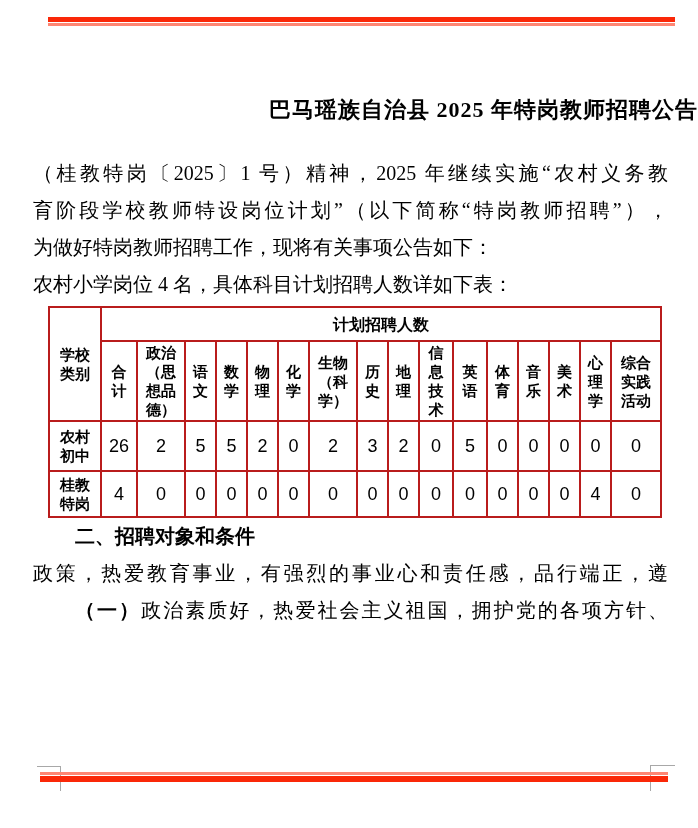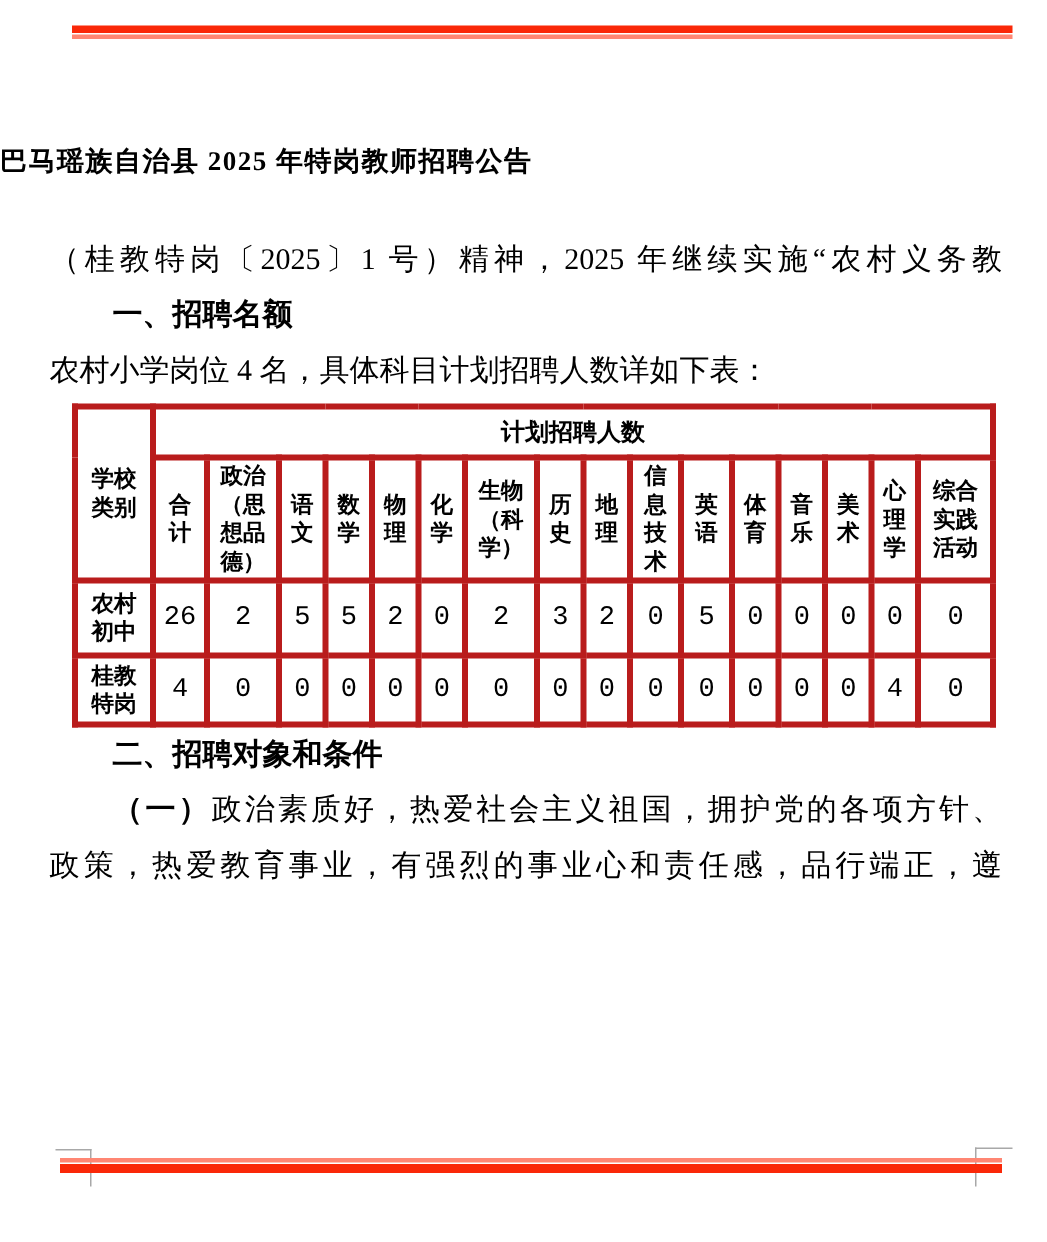--- a/index.html
+++ b/index.html
@@ -21,74 +21,75 @@
   .corner-left {
     position:absolute; left:37px; top:766px; width:23px; height:24px;
     border-top:1px solid #a8a8a8; border-right:1px solid #a8a8a8;
   }
   .corner-right {
     position:absolute; left:650px; top:765px; width:24px; height:25px;
     border-top:1px solid #a8a8a8; border-left:1px solid #a8a8a8;
   }
   
   .doc-title {
-    position:absolute; top:78px; left:0; width:698px; text-align:left;
-    font-size:18px; line-height:34px; font-weight:bold; letter-spacing:1px;
+    position:absolute; top:78px; left:0; width:698px; text-align:right;
+    font-size:22px; line-height:34px; font-weight:bold; letter-spacing:1px;
   }
   
   .content { position:absolute; top:155px; left:33px; width:635px;
     font-size:20px; line-height:37px; }
   .ln { text-align:justify; }
   .ln.j { text-align-last:justify; }
   .ln.ind { text-indent:42px; }
   .heading {
     font-family:"Liberation Sans","DejaVu Sans",sans-serif;
     font-weight:bold; font-size:20px; line-height:37px; text-indent:42px;
   }
   .marker { font-family:"Liberation Sans","DejaVu Sans",sans-serif; font-weight:bold; }
   
   table.plan {
     border-collapse:collapse; table-layout:fixed; width:612px;
     margin:3px 0 0 15px;
   }
   table.plan th, table.plan td {
-    border:4px solid #b91c1c; text-align:center; vertical-align:middle;
+    border:2px solid #b91c1c; text-align:center; vertical-align:middle;
     padding:1px 4px; overflow:hidden;
   }
   table.plan th {
     font-family:"Liberation Sans","DejaVu Sans",sans-serif;
     font-weight:bold; font-size:15px; line-height:19px; word-break:break-all;
   }
   tr.r-group { height:34px; }
   tr.r-group .group { font-size:16px; }
   tr.r-cols { height:76px; }
   tr.r-data1 { height:50px; }
   tr.r-data2 { height:46px; }
-  td.val { font-size:18px; font-family:Liberation Mono, monospace; }
+  td.val { font-size:18px; font-family:Liberation Sans, sans-serif; }
   col.c-corner { width:52px; } col.c-total { width:36px; }
   col.c-wide { width:48px; }  col.c-narrow { width:31px; }
   col.c-mid { width:34px; }   col.c-last { width:50px; }
 </style>
 </head>
 <body>
 
 <div class="page">
 
   <div class="top-rule">
     <div class="thick"></div>
     <div class="gap"></div>
     <div class="thin"></div>
   </div>
 
   <h1 class="doc-title">巴马瑶族自治县 2025 年特岗教师招聘公告</h1>
 
   <div class="content">
     <div class="ln j">（桂教特岗〔2025〕1 号）精神，2025 年继续实施“农村义务教</div>
+    <div class="ln j">育阶段学校教师特设岗位计划”（以下简称“特岗教师招聘”），</div>
+    <div class="ln">为做好特岗教师招聘工作，现将有关事项公告如下：</div>
 
-    <div class="heading">一、招聘名额</div>
     <div class="ln">农村小学岗位 4 名，具体科目计划招聘人数详如下表：</div>
 
     <table class="plan">
       <colgroup>
         <col class="c-corner">
           <col class="c-total">
           <col class="c-wide">
         <col class="c-narrow">
           <col class="c-narrow">
           <col class="c-narrow">
@@ -162,22 +163,22 @@
         <td class="val">0</td>
         <td class="val">0</td>
         <td class="val">0</td>
         <td class="val">4</td>
         <td class="val">0</td>
       </tr>
     </tbody>
       </table>
 
     <div class="heading">二、招聘对象和条件</div>
+    <div class="ln j">政策，热爱教育事业，有强烈的事业心和责任感，品行端正，遵</div>
     <div class="ln j ind"><span class="marker">（一）</span><span>政治素质好，热爱社会主义祖国，拥护党的各项方针、</span></div>
-    <div class="ln j">政策，热爱教育事业，有强烈的事业心和责任感，品行端正，遵</div>
   </div>
 
   <div class="corner-left"></div>
   <div class="corner-right"></div>
 
   <div class="bottom-rule">
     <div class="thin"></div>
     <div class="gap"></div>
     <div class="thick"></div>
   </div>

